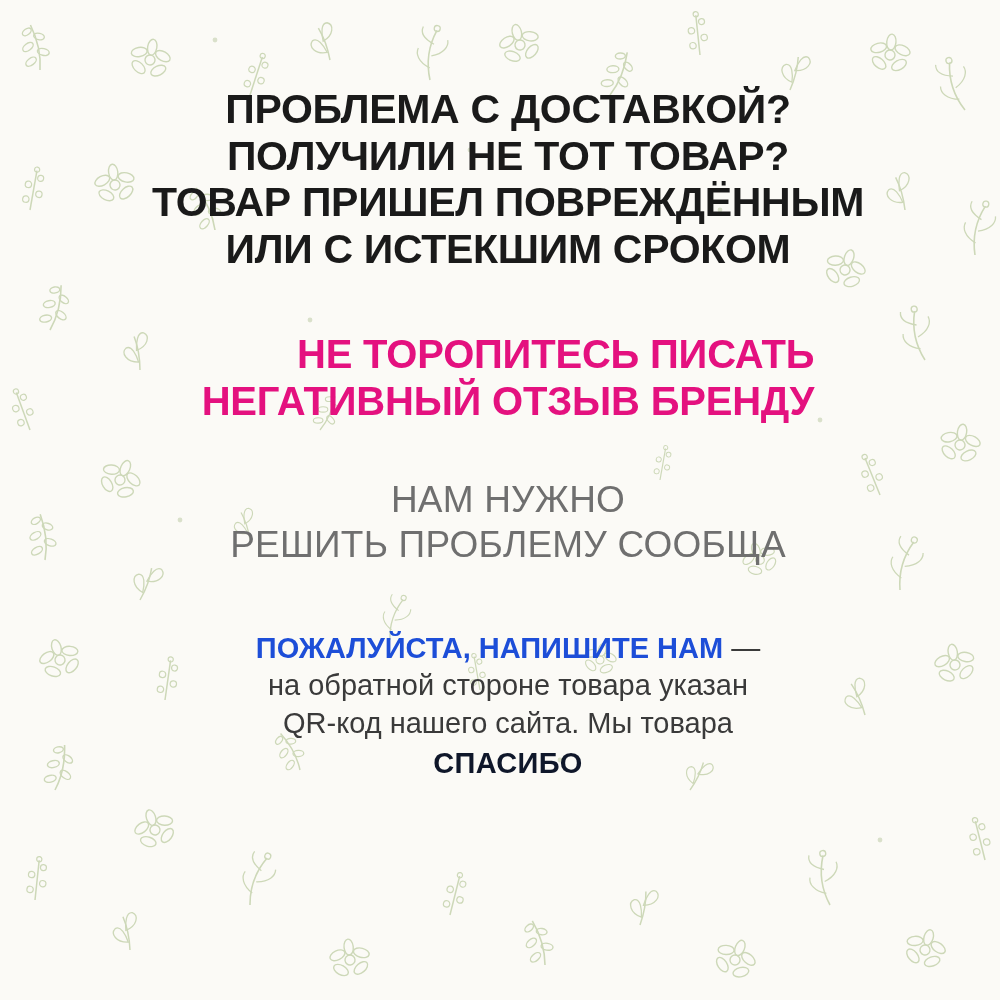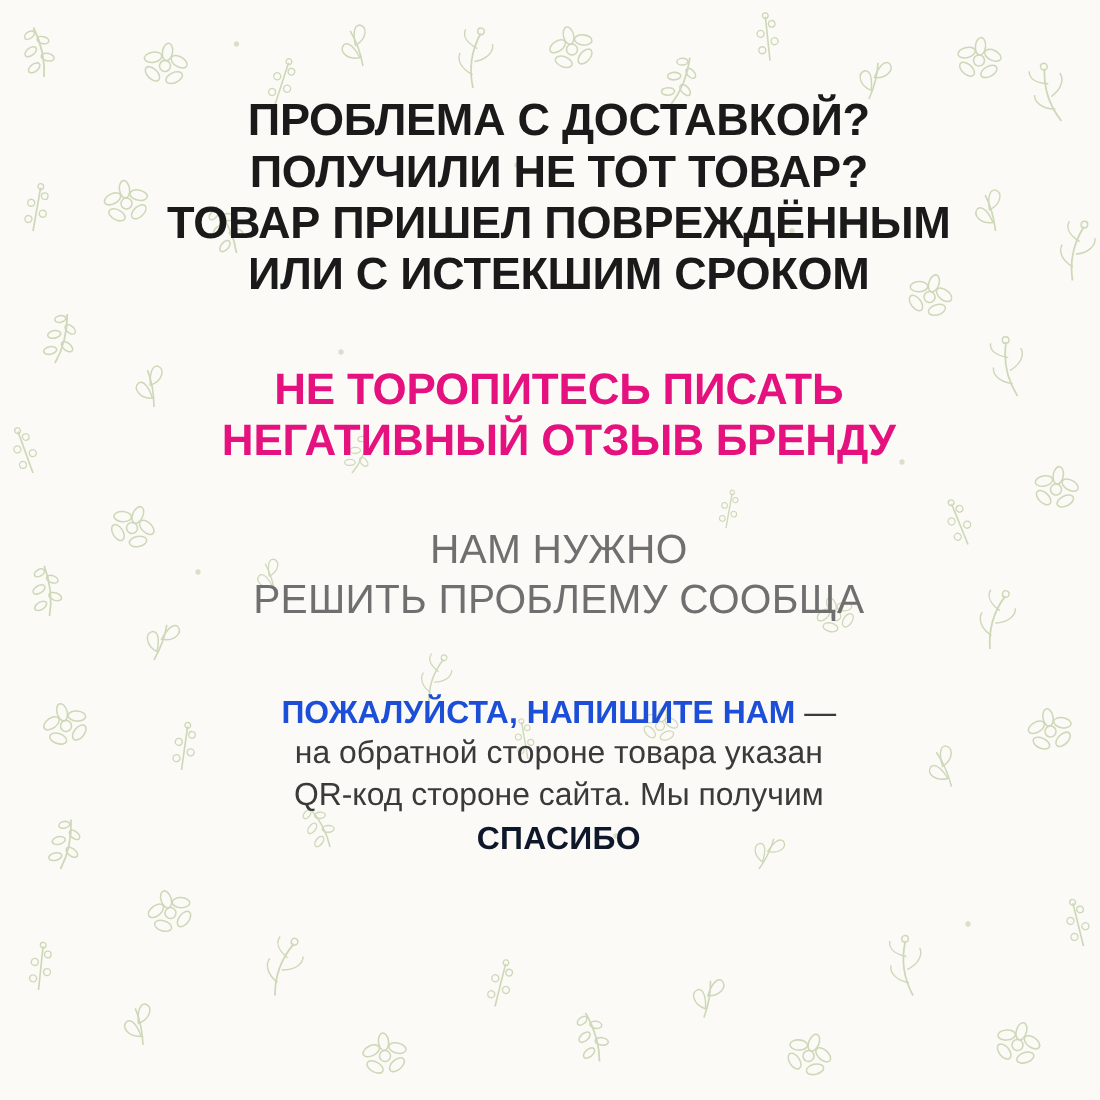--- a/index.html
+++ b/index.html
@@ -51,21 +51,21 @@
     letter-spacing: -0.3px;
     max-width: 820px;
   }
   .headline .hl-line {
     display: block;
     white-space: nowrap;
   }
 
   .accent {
     margin-top: 58px;
-    text-align: center;
+    text-align: right;
     color: #e4117f;
     font-weight: bold;
     font-size: 40px;
     line-height: 1.18;
     letter-spacing: -0.2px;
   }
   .accent .ac-line {
     display: block;
     white-space: nowrap;
   }
@@ -238,18 +238,18 @@
     </div>
 
     <div class="subhead">
       <span class="sh-line">НАМ НУЖНО</span>
       <span class="sh-line">РЕШИТЬ ПРОБЛЕМУ СООБЩА</span>
     </div>
 
     <div class="body-block">
       <span class="bd-line"><span class="strong">ПОЖАЛУЙСТА, НАПИШИТЕ НАМ</span><span> —</span></span>
       <span class="bd-line">на обратной стороне товара указан</span>
-      <span class="bd-line">QR-код стороне сайта. Мы получим</span>
+      <span class="bd-line">QR-код нашего сайта. Мы товара</span>
       <span class="thanks">СПАСИБО</span>
     </div>
 
   </div>
 </div>
 
 </body></html>

